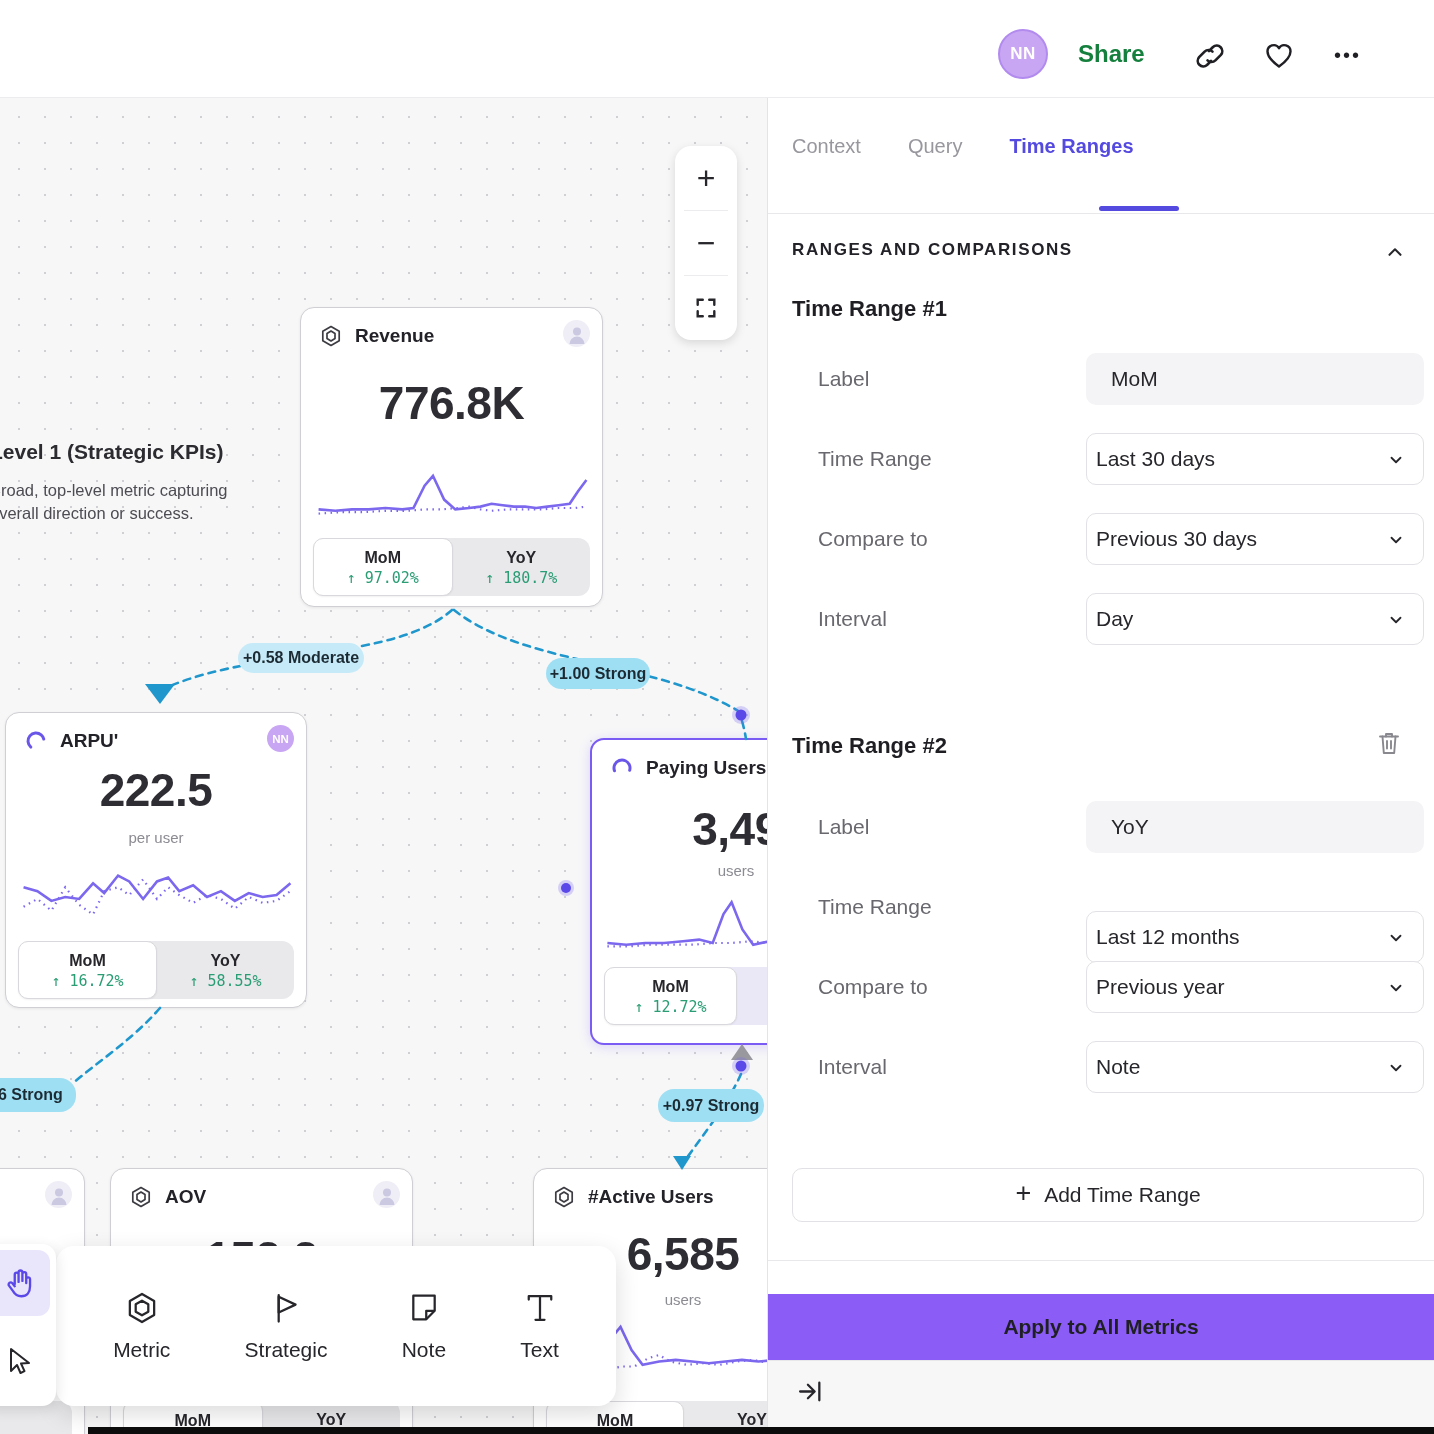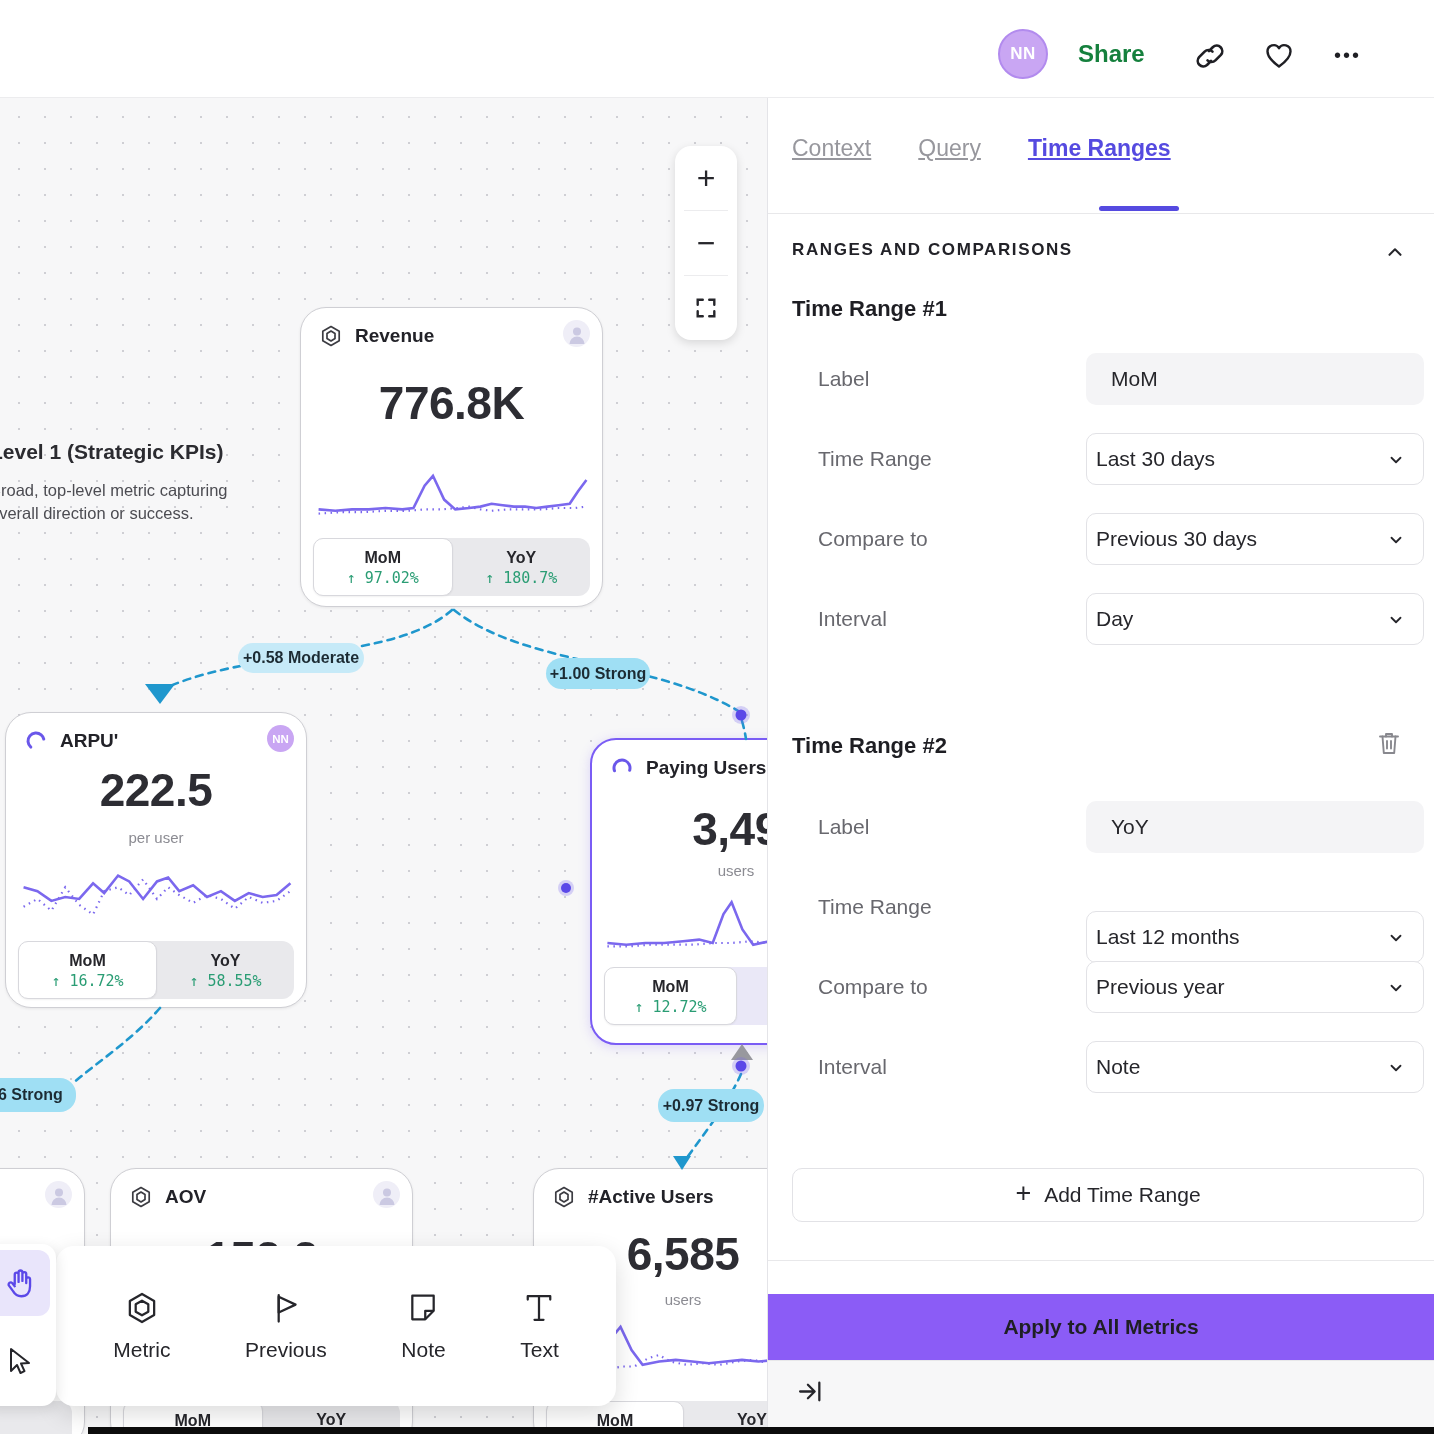--- a/index.html
+++ b/index.html
@@ -28,21 +28,21 @@
   .edge-pill { position:absolute; z-index:7; background:#c6eaf8; border-radius:16px;
     font-size:16px; font-weight:600; color:#1c2b33; display:flex; align-items:center; justify-content:center; }
   .edge-pill.strong { background:#9fdff4; }
 
   
   .level-note { position:absolute; left:-10px; top:342px; width:270px; z-index:2; }
   .level-note .t { font-size:21px; font-weight:bold; color:#2b2b30; margin-bottom:15px; }
   .level-note .b { font-size:16.5px; color:#4c4c52; line-height:23px; }
 
   
-  .card { position:absolute; background:#fff; border:1px solid #cfcfd4; border-radius:26px;
+  .card { position:absolute; background:#fff; border:1px solid #cfcfd4; border-radius:14px;
     box-shadow:0 1px 3px rgba(0,0,0,.07); z-index:5; }
   .card.selected { border:2px solid #7a5cf5; box-shadow:0 2px 12px rgba(122,92,245,.22); }
   .card-hd { position:absolute; left:18px; top:14px; right:12px; height:28px; display:flex; align-items:center; }
   .card-hd .ttl { font-size:19px; font-weight:bold; color:#222228; margin-left:12px; white-space:nowrap; }
   .card-av { position:absolute; right:12px; top:12px; width:27px; height:27px; border-radius:50%;
     background:#efeef7; display:flex; align-items:center; justify-content:center; overflow:hidden; }
   .nn-badge { position:absolute; right:12px; top:12px; width:27px; height:27px; border-radius:50%;
     background:#c9a6f3; color:#fff; font-size:11.5px; font-weight:bold;
     display:flex; align-items:center; justify-content:center; }
   .card-val { position:absolute; left:0; right:0; text-align:center; font-size:46px; font-weight:bold; color:#2d2d33; letter-spacing:-.5px; }
@@ -74,21 +74,21 @@
   .maintools { position:absolute; left:56px; top:1148px; width:560px; height:160px; background:#fff; border-radius:18px;
     box-shadow:0 8px 24px rgba(0,0,0,.14); z-index:21; display:flex; align-items:center; justify-content:space-around; padding:0 20px; }
   .tool-item { display:flex; flex-direction:column; align-items:center; gap:12px; cursor:pointer; }
   .tool-item .tl { font-size:21px; color:#26262b; }
 
   .blackbar { position:absolute; left:88px; top:1427px; width:1346px; height:7px; background:#0c0c0c; z-index:50; }
 
   
   .panel { position:absolute; left:768px; top:98px; width:666px; height:1336px; background:#fff; z-index:10; }
   .tabs { position:absolute; left:24px; top:37px; display:flex; gap:47px; }
-  .tab { font-size:23px; color:#97979d; cursor:pointer;text-decoration:underline; }
+  .tab { font-size:20px; color:#97979d; cursor:pointer; }
   .tab.active { color:#554ae0; font-weight:600; }
   .tab-underline { position:absolute; left:331px; top:108px; width:80px; height:5px; border-radius:3px; background:#554ae0; }
   .pdiv { position:absolute; left:0; width:666px; height:1px; background:#e8e8ea; }
 
   .sec-hd { position:absolute; left:24px; top:142px; font-size:17px; font-weight:bold; letter-spacing:1.6px; color:#222228; }
   .sec-chev { position:absolute; left:616px; top:144px; cursor:pointer; }
 
   .tr-title { position:absolute; left:24px; font-size:22px; font-weight:bold; color:#1e1e23; }
   .trash { position:absolute; left:608px; width:26px; height:28px; cursor:pointer; }
 
@@ -346,21 +346,21 @@
           <path d="M16 3.5 L26.8 9.75 V22.25 L16 28.5 L5.2 22.25 V9.75 Z"></path>
           <path d="M16 9.5 L21.6 12.75 V19.25 L16 22.5 L10.4 19.25 V12.75 Z"></path>
         </svg>
         <span class="tl">Metric</span>
       </div>
       <div class="tool-item">
         <svg viewBox="0 0 32 32" width="36" height="36" fill="none" stroke="#26262b" stroke-width="2" stroke-linejoin="round" stroke-linecap="round">
           <path d="M9.5 4.5 V28"></path>
             <path d="M9.5 6 L24.5 13 L9.5 20 Z"></path>
         </svg>
-        <span class="tl">Previous</span>
+        <span class="tl">Strategic</span>
       </div>
       <div class="tool-item">
         <svg viewBox="0 0 32 32" width="36" height="36" fill="none" stroke="#26262b" stroke-width="2" stroke-linejoin="round">
           <path d="M6.5 5 H25.5 V18.5 L18 26 H6.5 Z"></path>
             <path d="M18 26 V18.5 H25.5"></path>
         </svg>
         <span class="tl">Note</span>
       </div>
       <div class="tool-item">
         <svg viewBox="0 0 32 32" width="36" height="36" fill="none" stroke="#26262b" stroke-width="2" stroke-linecap="round">

